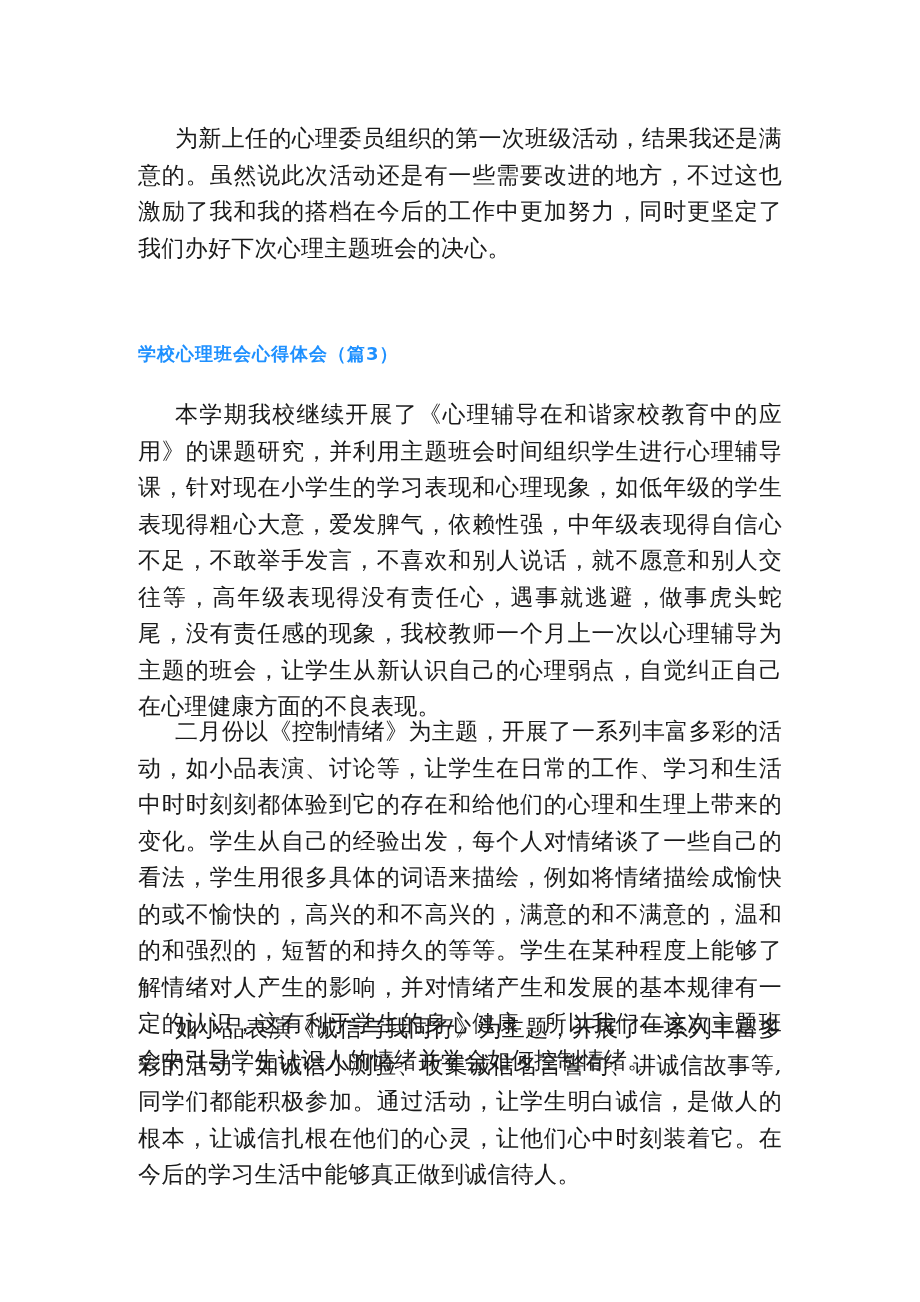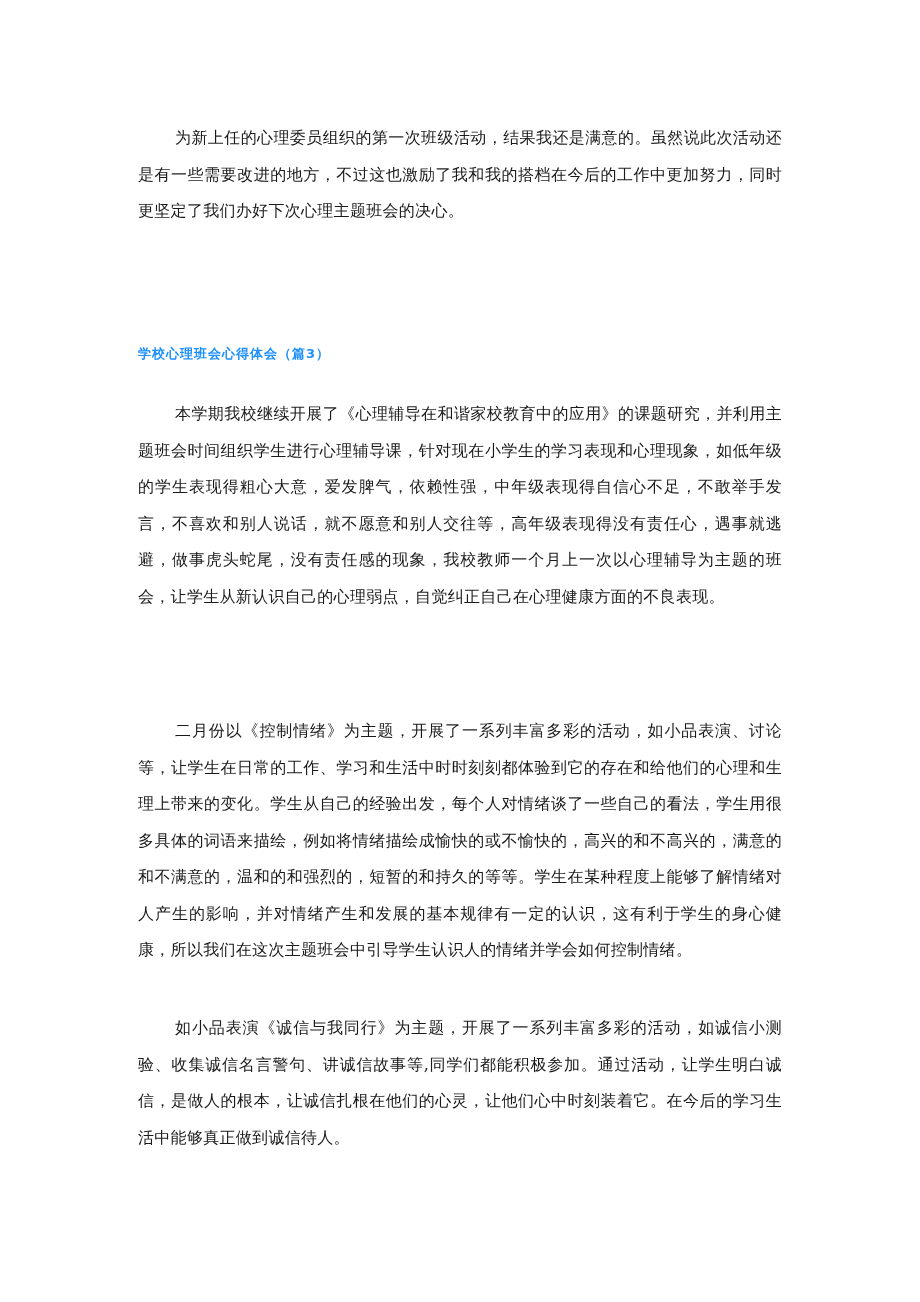--- a/index.html
+++ b/index.html
@@ -18,32 +18,32 @@
     .page {
       position: absolute;
       left: 138px;
       top: 0;
       width: 644px;
     }
     .para {
       position: absolute;
       left: 0;
       width: 644px;
-      font-size: 16px;
+      font-size: 23px;
       line-height: 36.5px;
       text-indent: 37px;
       text-align: justify;
       letter-spacing: 0.3px;
       margin: 0;
     }
     .heading {
       position: absolute;
       left: 0;
       top: 340px;
-      font-size: 13px;
+      font-size: 18px;
       line-height: 28px;
       font-weight: bold;
       color: #1e90ff;
       font-family: "DejaVu Sans", "Liberation Sans", sans-serif;
       margin: 0;
       letter-spacing: 1px;
     }
     #p1 { top: 120px; }
     #p2 { top: 396px; }
     #p3 { top: 685px; margin-top: 28px; }

